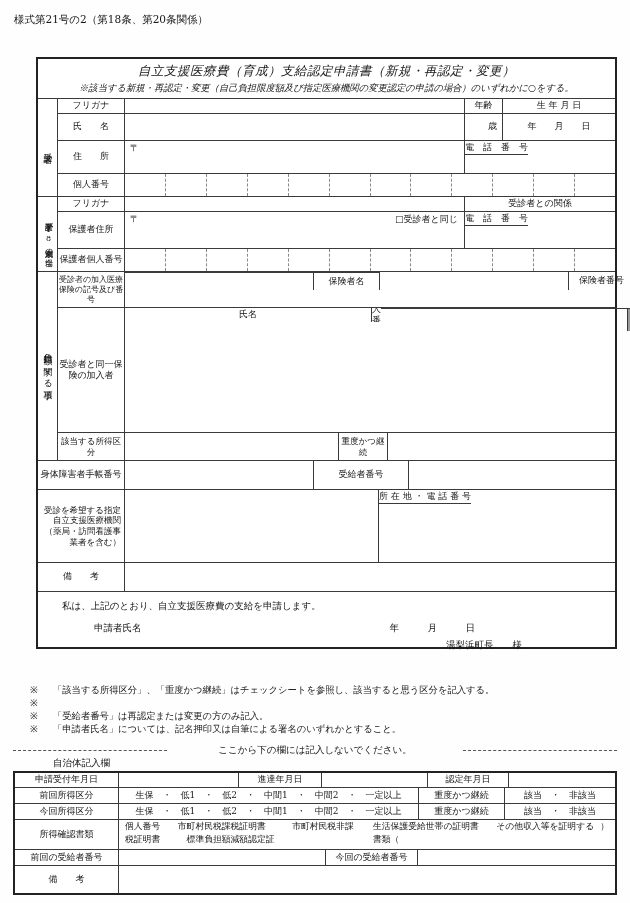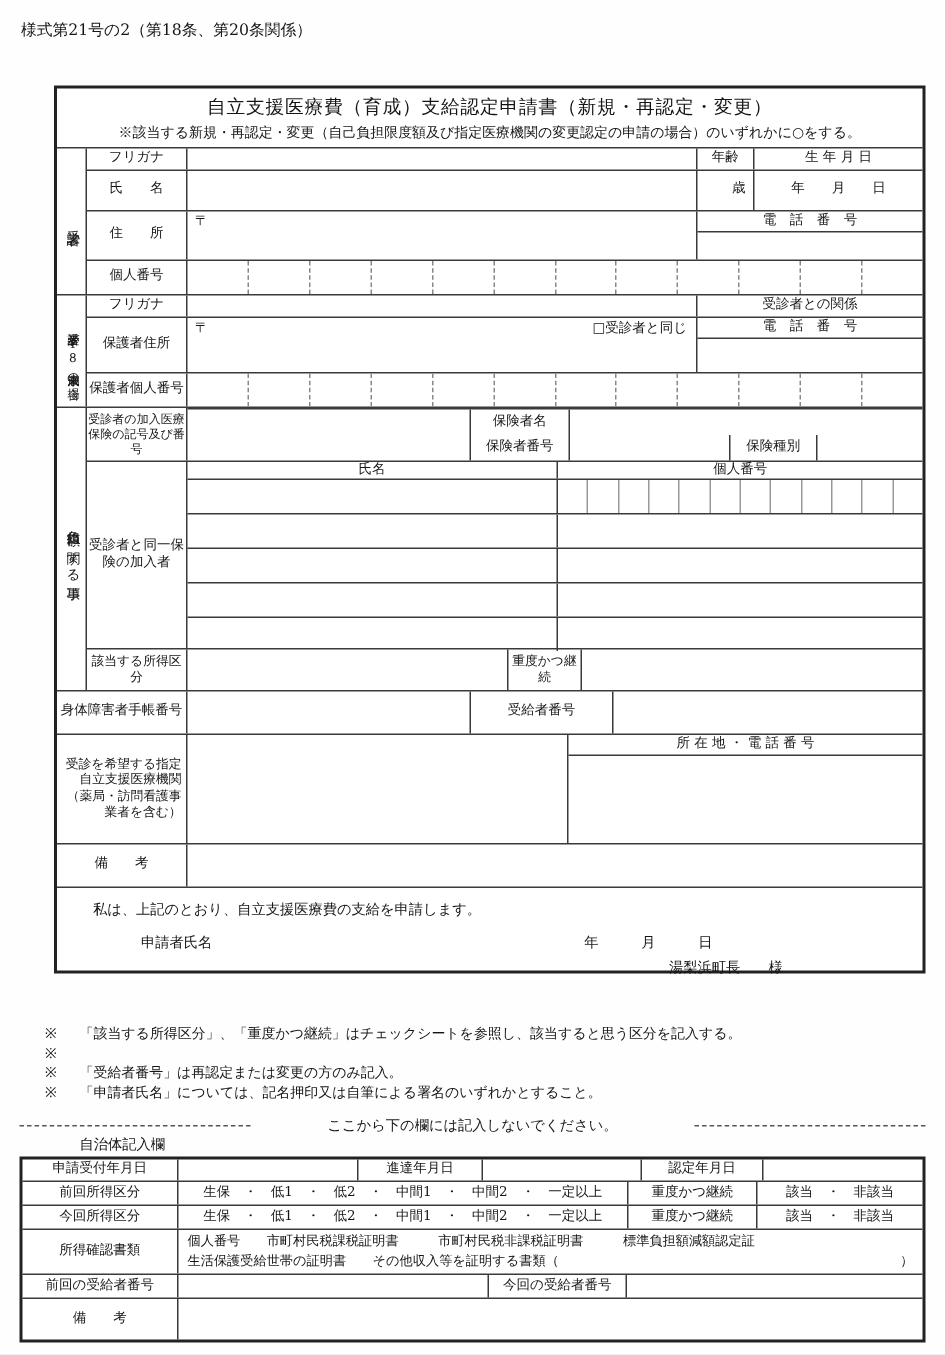--- a/index.html
+++ b/index.html
@@ -3,39 +3,39 @@
 <meta charset="utf-8">
 <style>
   html,body{margin:0;padding:0;background:#e8e8e8;}
   .page{position:relative;width:630px;height:903px;background:#fefefe;
         font-family:"DejaVu Serif","Liberation Serif",serif;color:#151515;overflow:hidden;}
   .abs{position:absolute;}
   
   .r{display:flex;align-items:stretch;}
   .c{box-sizing:border-box;display:flex;align-items:center;justify-content:center;
      text-align:center;overflow:hidden;font-size:9px;line-height:1.25;}
-  .col{box-sizing:border-box;display:flex;flex-direction:column;}
+  .col{box-sizing:border-box;display:flex;flex-direction:row;}
   .bt{border-top:1px solid #3a3a3a;}
   .bl{border-left:1px solid #3a3a3a;}
   .bb{border-bottom:1px solid #3a3a3a;}
   .f1{flex:1;min-width:0;}
   .left{justify-content:flex-start;text-align:right;}
   .fs8{font-size:8px;}
   .fs85{font-size:8.5px;}.h14{height:14px}.h15{height:15px}.h17{height:17px}.h18{height:18px}
   .h22{height:22px}.h26{height:26px}.h27{height:27px}.h28{height:28px}.h29{height:29px}
   .h32{height:32px}.h36{height:36px}.h56{height:56px}.h72{height:72px}.w38{width:38px}.w49{width:49px}.w58{width:58px}.w66{width:66px}
   .w86{width:86px}.w95{width:95px}.w107{width:107px}.w188{width:188px}
   .w189{width:189px}.w214{width:214px}.w246{width:246px}.w254{width:254px}.w340{width:340px}
   
   .w103{width:103px}.w120{width:120px}.w83{width:83px}.w106{width:106px}.w81{width:81px}
   .w300{width:300px}.w86b{width:86px}.w207{width:207px}.w92{width:92px}
 
   .formcode{font-size:10.5px;text-align:center;}
   .maintable{box-sizing:border-box;border:2px solid #222;background:#fff;}
-  .titleblock{padding:4px 2px 3px 2px;}
+  .titleblock{padding:4px 2px 3px 2px;font-style:italic;}
   .title{font-size:12.5px;text-align:center;letter-spacing:.5px;}
   .subtitle{font-size:9.3px;text-align:center;margin-top:2px;}
   .sec{display:flex;align-items:stretch;}
   .gcell{box-sizing:border-box;width:20px;border-right:1px solid #3a3a3a;
          display:flex;align-items:center;justify-content:center;
          writing-mode:vertical-rl;text-orientation:upright;font-size:9px;letter-spacing:1px;
          overflow:hidden;}
   .gcell.tight{font-size:8px;letter-spacing:0;}
   .sbody{flex:1;display:flex;flex-direction:column;min-width:0;justify-content:center;}
   

